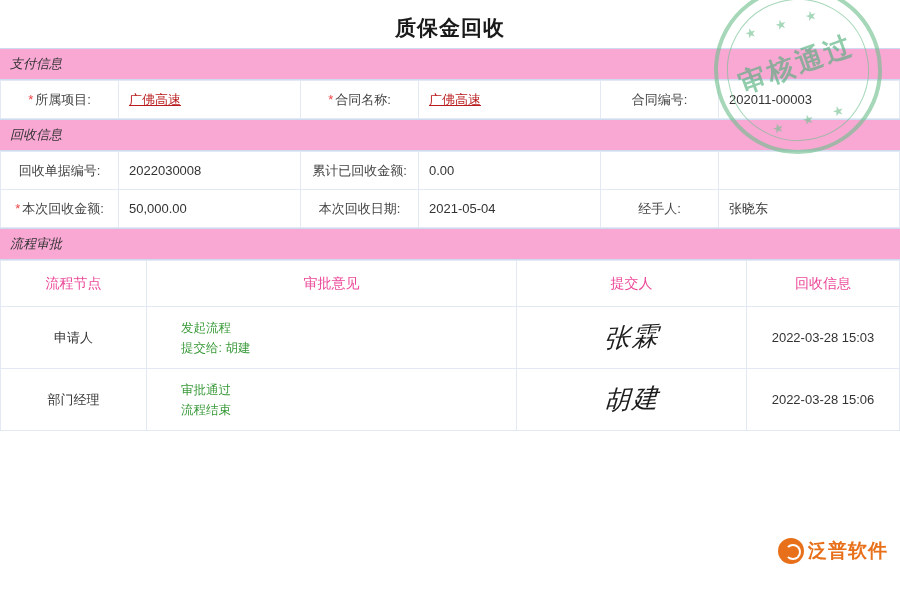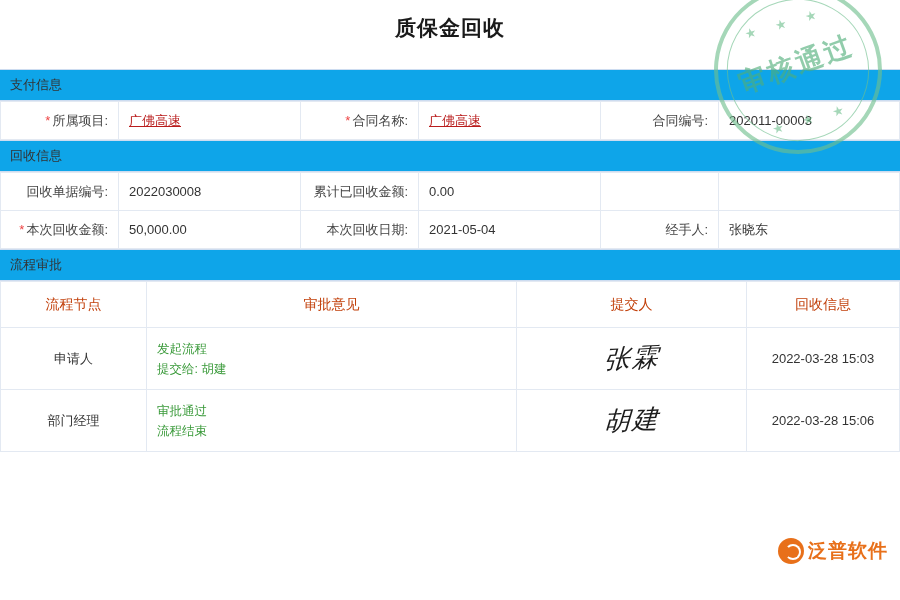--- a/index.html
+++ b/index.html
@@ -13,80 +13,81 @@
     overflow: hidden;
   }
   .page { position: relative; width: 900px; height: 600px; }
 
   
   .title {
     text-align: center;
     font-size: 21px;
     font-weight: bold;
     color: #1a1a1a;
-    padding: 14px 0 27px 0;
+    padding: 14px 0 6px 0;
     letter-spacing: 1px;
   }
 
   
   .section-bar {
-    background: #0ea5e9;
+    background: #f9a8d4;
     border-top: 1px solid #cddcf0;
     border-bottom: 1px solid #cddcf0;
     padding: 6px 10px;
     font-size: 13px;
     color: #333;
+    font-style: italic;
   }
 
   
   table.form {
     width: 100%;
     border-collapse: collapse;
     table-layout: fixed;
   }
   table.form td {
     border: 1px solid #e3e9f2;
     height: 38px;
     padding: 4px 10px;
     vertical-align: middle;
     font-size: 13px;
   }
   td.lbl {
-    text-align: right;
+    text-align: center;
     color: #444;
     background: #fff;
     white-space: nowrap;
   }
   td.val { color: #333; }
   .req { color: #e44; margin-right: 2px; }
   .link { color: #b91c1c; text-decoration: underline; cursor: pointer; }
 
   
   table.approval {
     width: 100%;
     border-collapse: collapse;
     table-layout: fixed;
   }
   table.approval th {
     border: 1px solid #e3e9f2;
     font-weight: normal;
     font-size: 14px;
-    color: #c2410c;
+    color: #ec4899;
     height: 46px;
     background: #fff;
   }
   table.approval td {
     border: 1px solid #e3e9f2;
     height: 62px;
     padding: 6px 10px;
     vertical-align: middle;
     font-size: 13px;
   }
   .node-cell { text-align: center; font-size: 14px; }
-  .opinion { color: #3a9a3a; line-height: 1.6; font-size: 12.5px; }
+  .opinion { color: #3a9a3a; line-height: 1.6; font-size: 12.5px; margin-left: 24px; }
   .sign { text-align: center; }
   .sign-img {
     font-family: "Liberation Serif", serif;
     font-size: 26px;
     color: #1c1c1c;
     font-style: italic;
     letter-spacing: 2px;
     transform: skewX(-6deg) rotate(-3deg);
     display: inline-block;
   }

